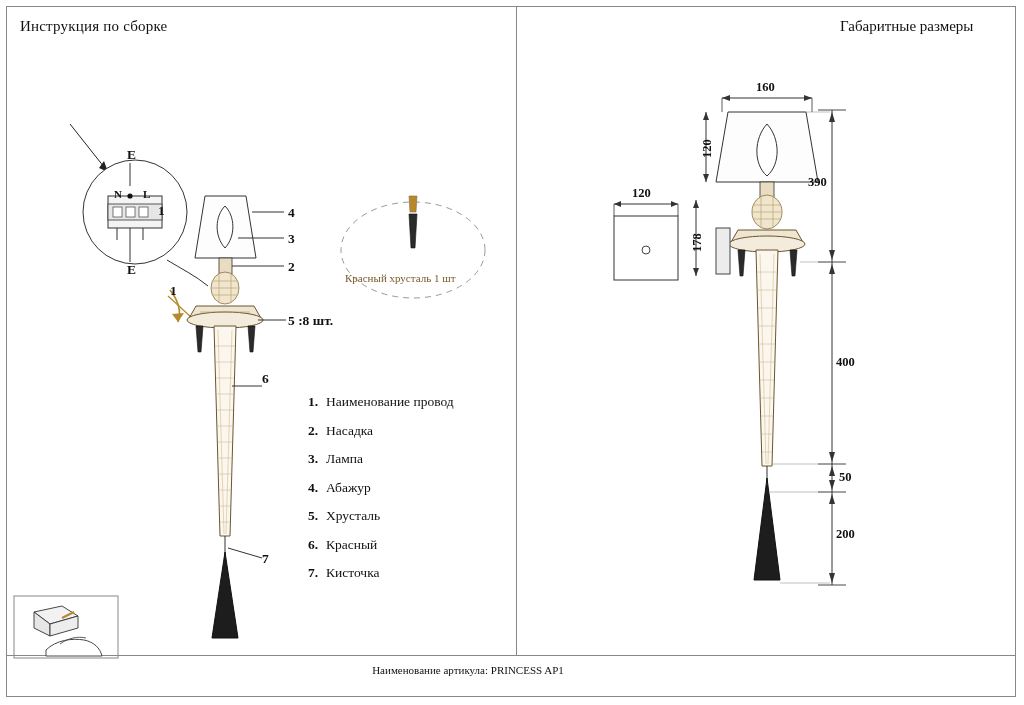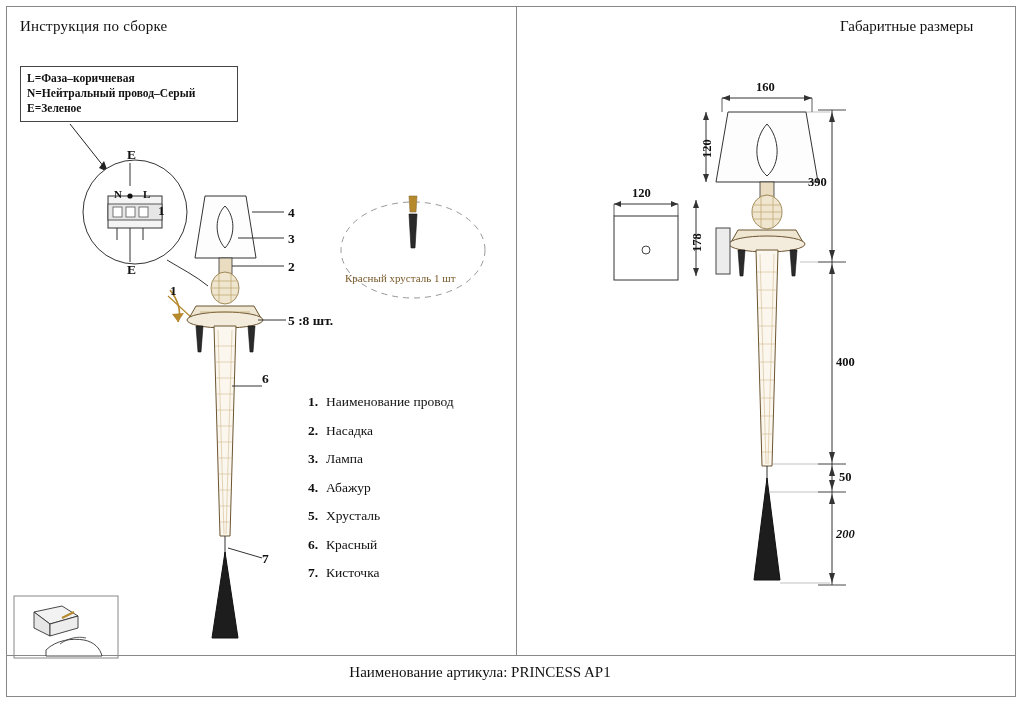--- a/index.html
+++ b/index.html
@@ -43,22 +43,21 @@
   .title-right{
     position:absolute;
     left:840px; top:18px;
     font-size:15px;
   }
   .footer{
     position:absolute;
     left:0; top:664px;
     width:936px;
     text-align:center;
-    font-size:15px;
-    margin-left:12px;
+    font-size:11px;
   }
   
   .wirebox{
     position:absolute;
     left:20px; top:66px;
     width:218px; height:56px;
     border:1px solid #444;
     background:#fff;
     box-sizing:border-box;
     padding:4px 6px;
@@ -295,25 +294,20 @@
 
     <g stroke="#999" stroke-width=".6">
       <line x1="806" y1="112" x2="830" y2="112"></line>
       <line x1="800" y1="262" x2="830" y2="262"></line>
       <line x1="772" y1="464" x2="830" y2="464"></line>
       <line x1="770" y1="492" x2="830" y2="492"></line>
       <line x1="780" y1="583" x2="830" y2="583"></line>
     </g>
   </svg>
 
-  <div class="wirebox">
-    <div>L=Фаза–коричневая</div>
-    <div>N=Нейтральный провод–Серый</div>
-    <div>E=Зеленое</div>
-  </div>
 
   <div class="cnum" style="left:127px; top:147px;">E</div>
   <div class="cnum" style="left:127px; top:262px;">E</div>
   <div class="cnum" style="left:114px; top:188px; font-size:11px;">N</div>
   <div class="cnum" style="left:143px; top:188px; font-size:11px;">L</div>
 
   <div class="cnum" style="left:288px; top:205px;">4</div>
   <div class="cnum" style="left:288px; top:231px;">3</div>
   <div class="cnum" style="left:288px; top:259px;">2</div>
   <div class="cnum" style="left:288px; top:313px;">5 :8 шт.</div>
@@ -355,16 +349,16 @@
     </div>
   </div>
 
   <div class="dim" style="left:756px; top:80px;">160</div>
   <div class="dim vert" style="left:700px; top:158px;">120</div>
   <div class="dim" style="left:632px; top:186px;">120</div>
   <div class="dim vert" style="left:690px; top:252px;">178</div>
   <div class="dim" style="left:808px; top:175px;">390</div>
   <div class="dim" style="left:836px; top:355px;">400</div>
   <div class="dim" style="left:839px; top:470px;text-align:right;">50</div>
-  <div class="dim" style="left:836px; top:527px;font-style:italic;">200</div>
+  <div class="dim" style="left:836px; top:527px;">200</div>
 
   <div class="footer">Наименование артикула: PRINCESS AP1</div>
 </div>
 
 </body></html>

